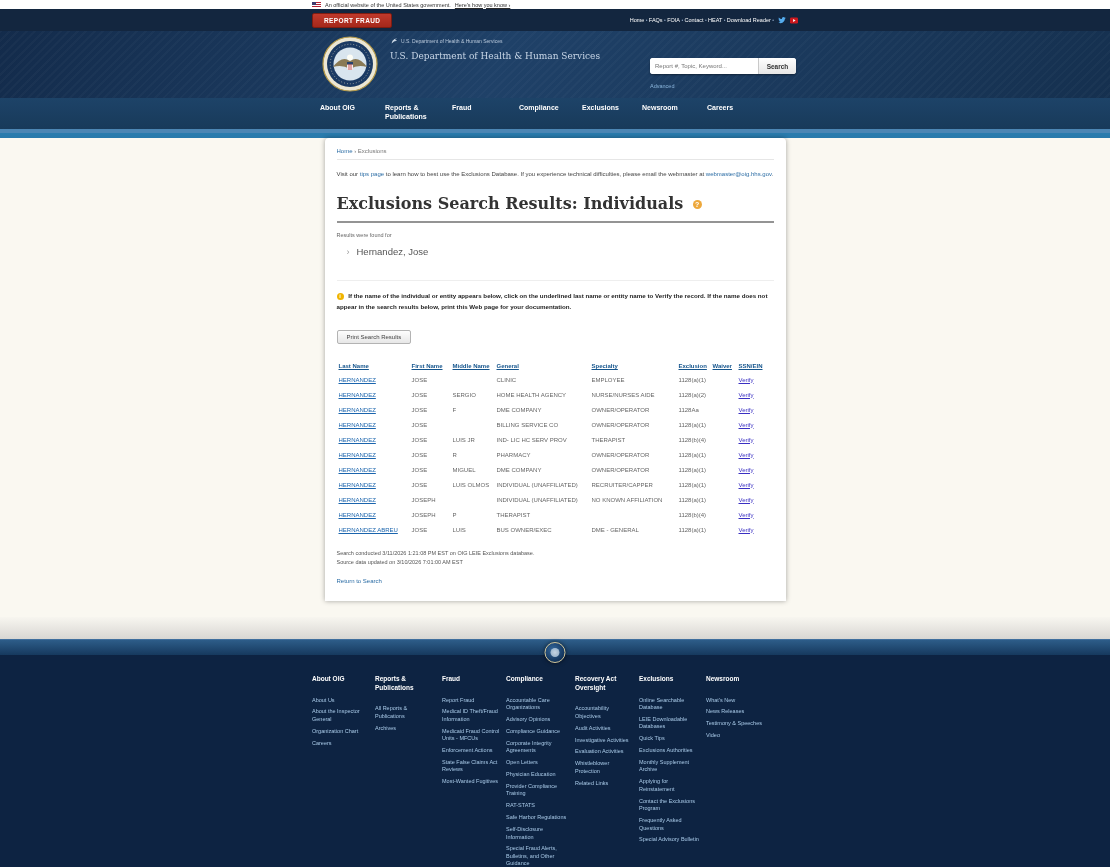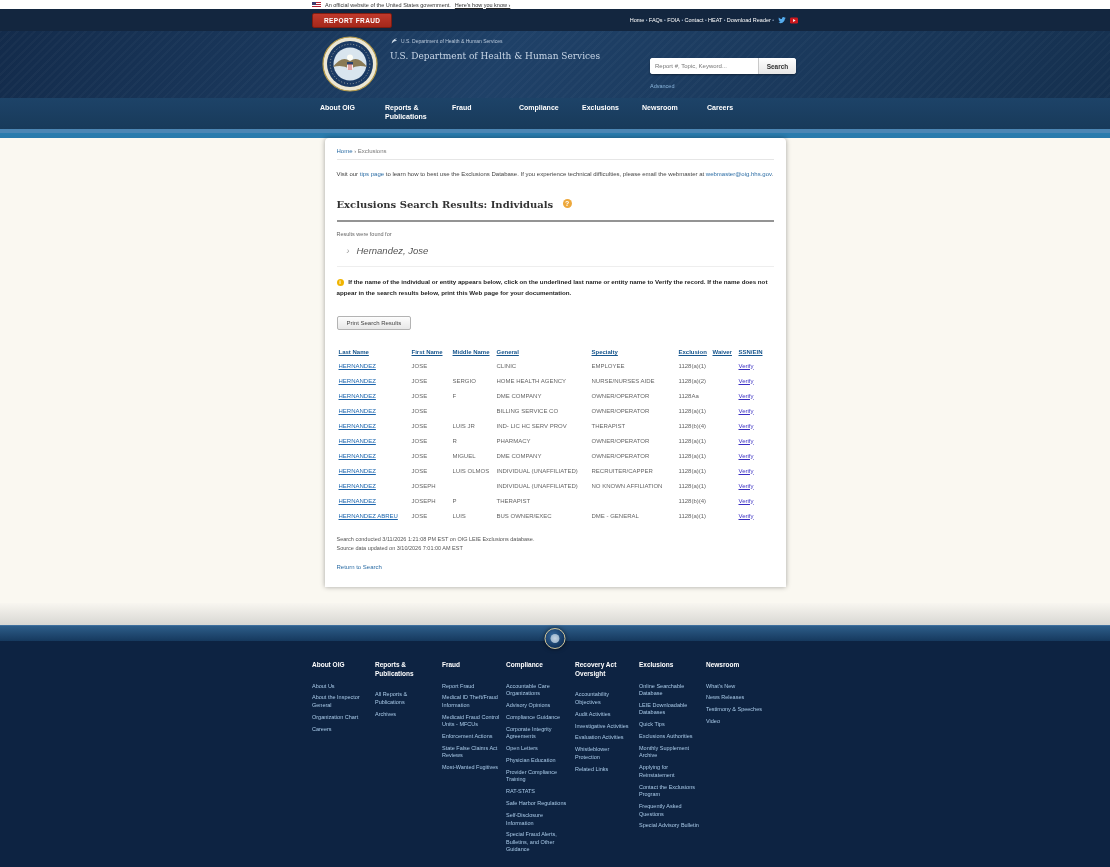--- a/index.html
+++ b/index.html
@@ -58,27 +58,27 @@
   .main-area { background:#faf8f1; padding-bottom:16px; }
   .content-card { width:461px; margin:-68px auto 0; background:#fff; border-radius:4px 4px 0 0;
     box-shadow:0 0 5px rgba(0,0,0,.35); padding:10px 12px 14px; position:relative; }
 
   .breadcrumb { font-size:6px; color:#777; border-bottom:1px solid #e6e6e6; padding-bottom:5px; }
   .breadcrumb a { color:#2c6da5; text-decoration:none; }
   .tips { font-size:6px; color:#444; margin:10px 0 15px; line-height:1.5; }
   .tips a { color:#2c6da5; text-decoration:none; }
 
   .page-title-row { margin-bottom:2px; }
-  .page-title { display:inline; font-family:"DejaVu Serif", serif; font-size:10px; font-weight:bold; color:#333; }
+  .page-title { display:inline; font-family:"DejaVu Serif", serif; font-size:16px; font-weight:bold; color:#333; }
   .help-icon { display:inline-block; width:9px; height:9px; border-radius:50%; background:#eda83c; color:#fff;
     font-size:7px; font-weight:bold; text-align:center; line-height:9px; margin-left:5px; vertical-align:2px; cursor:pointer; }
   .title-rule { border:none; border-top:2px solid #949494; margin:8px 0 9px; }
 
   .found-label { font-size:5.5px; color:#666; }
-  .search-name { font-size:9.5px; color:#555; margin:6px 0 0; padding:2px 0 10px 10px; border-bottom:1px solid #eee;font-style:italic; }
+  .search-name { font-size:9.5px; color:#555; margin:6px 0 0; padding:2px 0 23px 10px; border-bottom:1px solid #eee; }
   .chev { color:#999; font-size:9px; margin-right:7px; }
 
   .notice { font-size:6.2px; font-weight:bold; color:#222; line-height:1.7; margin:10px 0 13px; }
   .info-icon { display:inline-block; width:7px; height:7px; border-radius:50%; background:#f0b400; color:#fff;
     font-size:5.5px; line-height:7px; text-align:center; font-weight:bold; margin-right:3px; }
 
   .print-btn { font-size:6px; color:#444; background:linear-gradient(#fdfdfd,#e7e7e7); border:1px solid #b3b3b3;
     border-radius:2px; padding:3px 9px; cursor:pointer; }
 
   table { width:100%; border-collapse:collapse; margin-top:16px; table-layout:fixed; }

